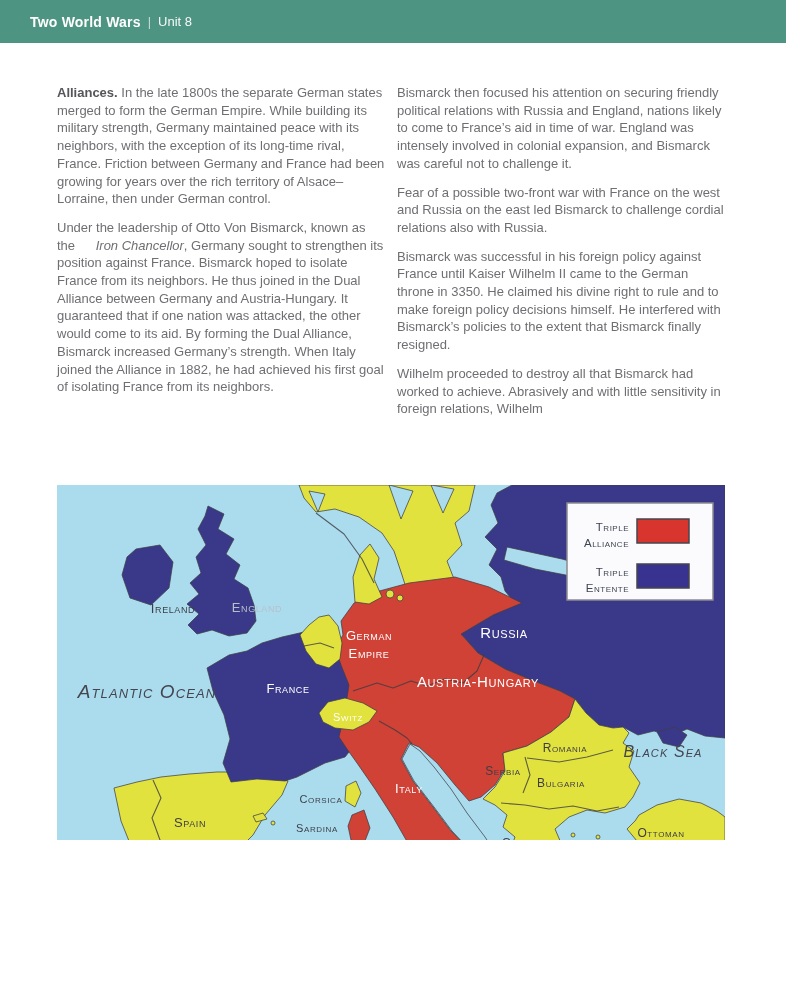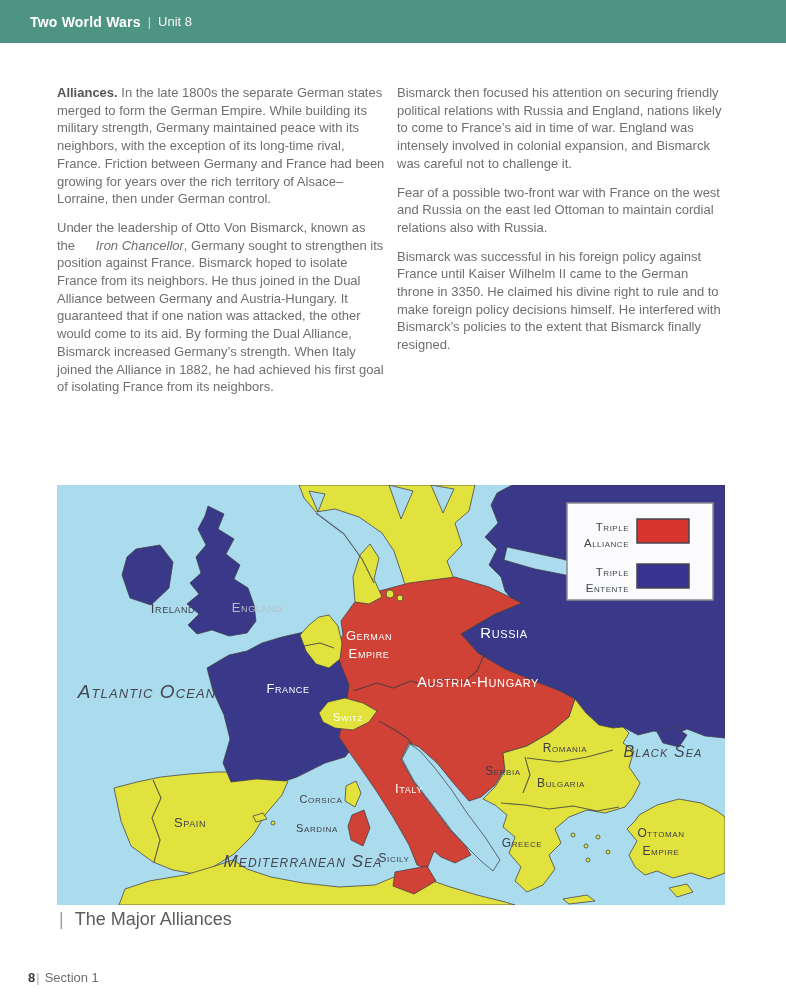--- a/index.html
+++ b/index.html
@@ -1,16 +1,16 @@
 <!DOCTYPE html>
 <html style="--hdr: #4e9482; --sea: #aadcee; --ent: #3a3889; --all: #d04136; --neu: #e2e23f;"><head>
 <meta charset="utf-8">
 <style>
   html,body{margin:0;padding:0;background:#ffffff;}
-  .page{position:relative;width:786px;height:1000px;background:#ffffff;overflow:hidden;
+  .page{position:relative;width:786px;height:840px;background:#ffffff;overflow:hidden;
         font-family:"Liberation Sans",sans-serif;}
   
   .header-bar{position:absolute;left:0;top:0;width:786px;height:43px;background:var(--hdr,#4e9482);
         display:flex;align-items:center;padding-left:30px;box-sizing:border-box;color:#fff;}
   .hdr-title{font-weight:700;font-size:14px;letter-spacing:.2px;}
   .hdr-sep{margin:0 7px;opacity:.65;font-size:13px;}
   .hdr-unit{font-size:13px;opacity:.95;font-weight:400;}
   
   .columns{position:absolute;left:57px;top:84px;width:668px;display:flex;gap:12px;}
   .col{width:328px;font-size:13px;line-height:17.7px;color:#6f6f73;}
@@ -52,22 +52,23 @@
     <span class="hdr-unit">Unit 8</span>
   </header>
 
   <main class="columns">
     <div class="col">
         <p><span class="run-bold">Alliances.</span><span class="run-normal"> In the late 1800s the separate German states merged to form the German Empire. While building its military strength, Germany maintained peace with its neighbors, with the exception of its long-time rival, France. Friction between Germany and France had been growing for years over the rich territory of Alsace–Lorraine, then under German control.</span></p>
         <p><span class="run-normal">Under the leadership of Otto Von Bismarck, known as the </span><span class="run-italic">Iron Chancellor</span><span class="run-normal">, Germany sought to strengthen its position against France. Bismarck hoped to isolate France from its neighbors. He thus joined in the Dual Alliance between Germany and Austria-Hungary. It guaranteed that if one nation was attacked, the other would come to its aid. By forming the Dual Alliance, Bismarck increased Germany’s strength. When Italy joined the Alliance in 1882, he had achieved his first goal of isolating France from its neighbors.</span></p>
       </div>
     <div class="col">
         <p><span class="run-normal">Bismarck then focused his attention on securing friendly political relations with Russia and England, nations likely to come to France’s aid in time of war. England was intensely involved in colonial expansion, and Bismarck was careful not to challenge it.</span></p>
-        <p><span class="run-normal">Fear of a possible two-front war with France on the west and Russia on the east led Ottoman to maintain cordial relations also with Russia.</span></p>
+        <p><span class="run-normal">Fear of a possible two-front war with France on the west and Russia on the east led Bismarck to challenge cordial relations also with Russia.</span></p>
         <p><span class="run-normal">Bismarck was successful in his foreign policy against France until Kaiser Wilhelm II came to the German throne in 3350. He claimed his divine right to rule and to make foreign policy decisions himself. He interfered with Bismarck’s policies to the extent that Bismarck finally resigned.</span></p>
+        <p><span class="run-normal">Wilhelm proceeded to destroy all that Bismarck had worked to achieve. Abrasively and with little sensitivity in foreign relations, Wilhelm</span></p>
       </div>
   </main>
 
   <figure class="map-figure">
     <svg width="668" height="420" viewBox="0 0 668 420">
       <rect x="0" y="0" width="668" height="420" class="f-sea"></rect>
 
       <path class="f-ent coast" d="M455,0 L668,0 L668,253 L648,251 L630,244 L614,251 L597,246 L581,250 L566,242 L556,243 L542,240 L529,228 L518,214 L503,206 L477,196 L448,184 L421,168 L404,149 L436,130 L458,118 L448,106 L444,92 L432,80 L440,64 L428,52 L441,38 L434,20 L440,8 Z"></path>
 
       <path class="f-neu coast" d="M242,0 L418,0 L412,26 L398,38 L405,60 L390,76 L397,94 L383,110 L367,122 L352,112 L345,90 L337,66 L325,48 L302,32 L278,24 L259,27 L247,13 Z"></path>

